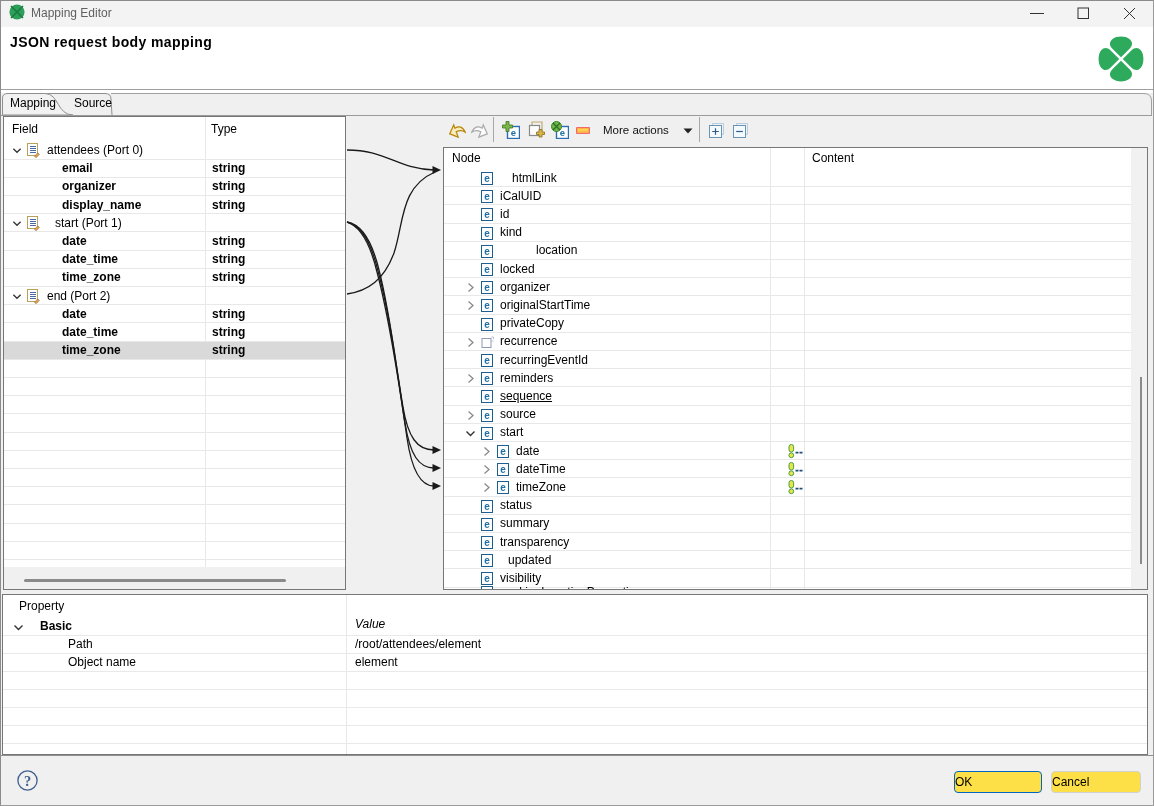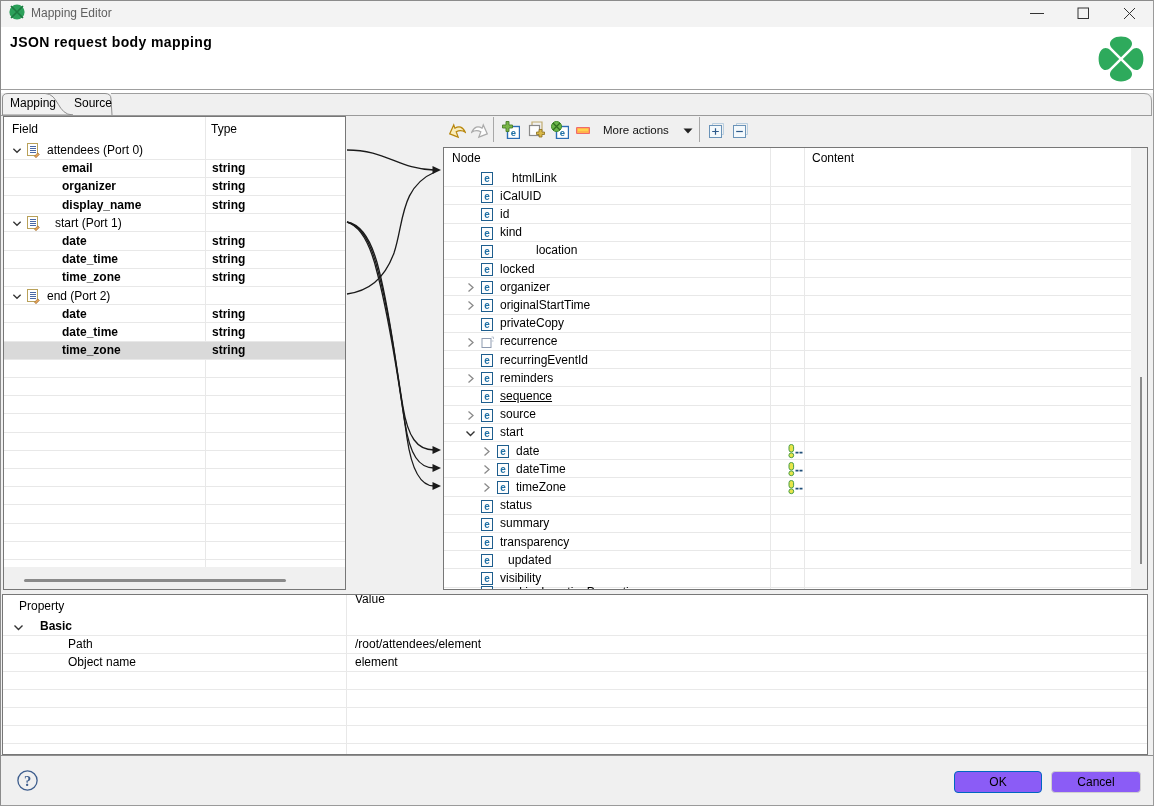--- a/index.html
+++ b/index.html
@@ -29,21 +29,21 @@
   .rcol2 { position:absolute; left:360px; top:0; width:1px; height:441px; background:#e8e8e8; }
   .rrow { position:absolute; left:0; width:687px; height:18.2px; border-bottom:1px solid #e8e8e8; }
   .vscroll { position:absolute; right:0; top:0; width:16px; height:441px; background:#f1f1f1; }
   .vthumb { position:absolute; left:9px; top:229px; width:2px; height:187px; background:#8a8a8a; }
   
   .ptable { position:absolute; left:1px; top:479px; width:1146px; height:161px; background:#fff; border:1px solid #777; overflow:hidden; }
   .pcoldiv { position:absolute; left:343px; top:0; width:1px; height:159px; background:#e8e8e8; }
   .prow { position:absolute; left:0; width:1144px; height:18px; border-bottom:1px solid #e9e9e9; }
   
   .botbar { left:1px; top:755px; width:1152px; height:50px; background:#f0f0f0; border-top:1px solid #8f8f8f; }
-  .btn { position:absolute; font-size:12px; text-align:center; background:#8b5cf6; border-radius:4px; line-height:20px; }
+  .btn { position:absolute; font-size:12px; text-align:left; background:#fde047; border-radius:4px; line-height:20px; }
   svg { display:block; }
 </style>
 </head>
 <body>
 <div class="win abs"></div>
 
 <div class="titlebar abs"></div>
 <svg class="abs" style="left:9px; top:4px;" width="16" height="16" viewBox="0 0 16 16">
   <circle cx="8" cy="8" r="7.6" fill="#2ca05a"></circle>
   <path d="M2 2 L14 14 M14 2 L2 14" stroke="#1c7a40" stroke-width="1.6"></path>
@@ -444,21 +444,21 @@
     </g>
     <g fill="#1a1a1a">
       <path d="M86.5 51 L95 55 L86.5 59 Z"></path>
       <path d="M86.5 331 L95 335 L86.5 339 Z"></path>
       <path d="M86.5 349 L95 353 L86.5 357 Z"></path>
       <path d="M86.5 367 L95 371 L86.5 375 Z"></path>
     </g>
   </svg>
   <div class="ptable" id="ptable">
       <div class="cell" style="left:16px; top:11px;">Property</div>
-      <div class="cell" style="left:352px; top:4px;">Value</div>
+      <div class="cell" style="left:352px; top:29px;font-style:italic;">Value</div>
       <div class="pcoldiv"></div>
       <div class="prow" style="top:22.5px;">
         <svg style="position:absolute; left:10px; top:5px;" width="11" height="9" viewBox="0 0 11 9">
           <path d="M1.5 2.5 L5.5 6.5 L9.5 2.5" fill="none" stroke="#333" stroke-width="1.4"></path>
         </svg>
         <div class="cell bold" style="left:37px;">Basic</div>
       </div>
       <div class="prow" style="top:58.5px;">
         <div class="cell" style="left:65px;">Object name</div>
         <div class="cell" style="left:352px;">element</div>

